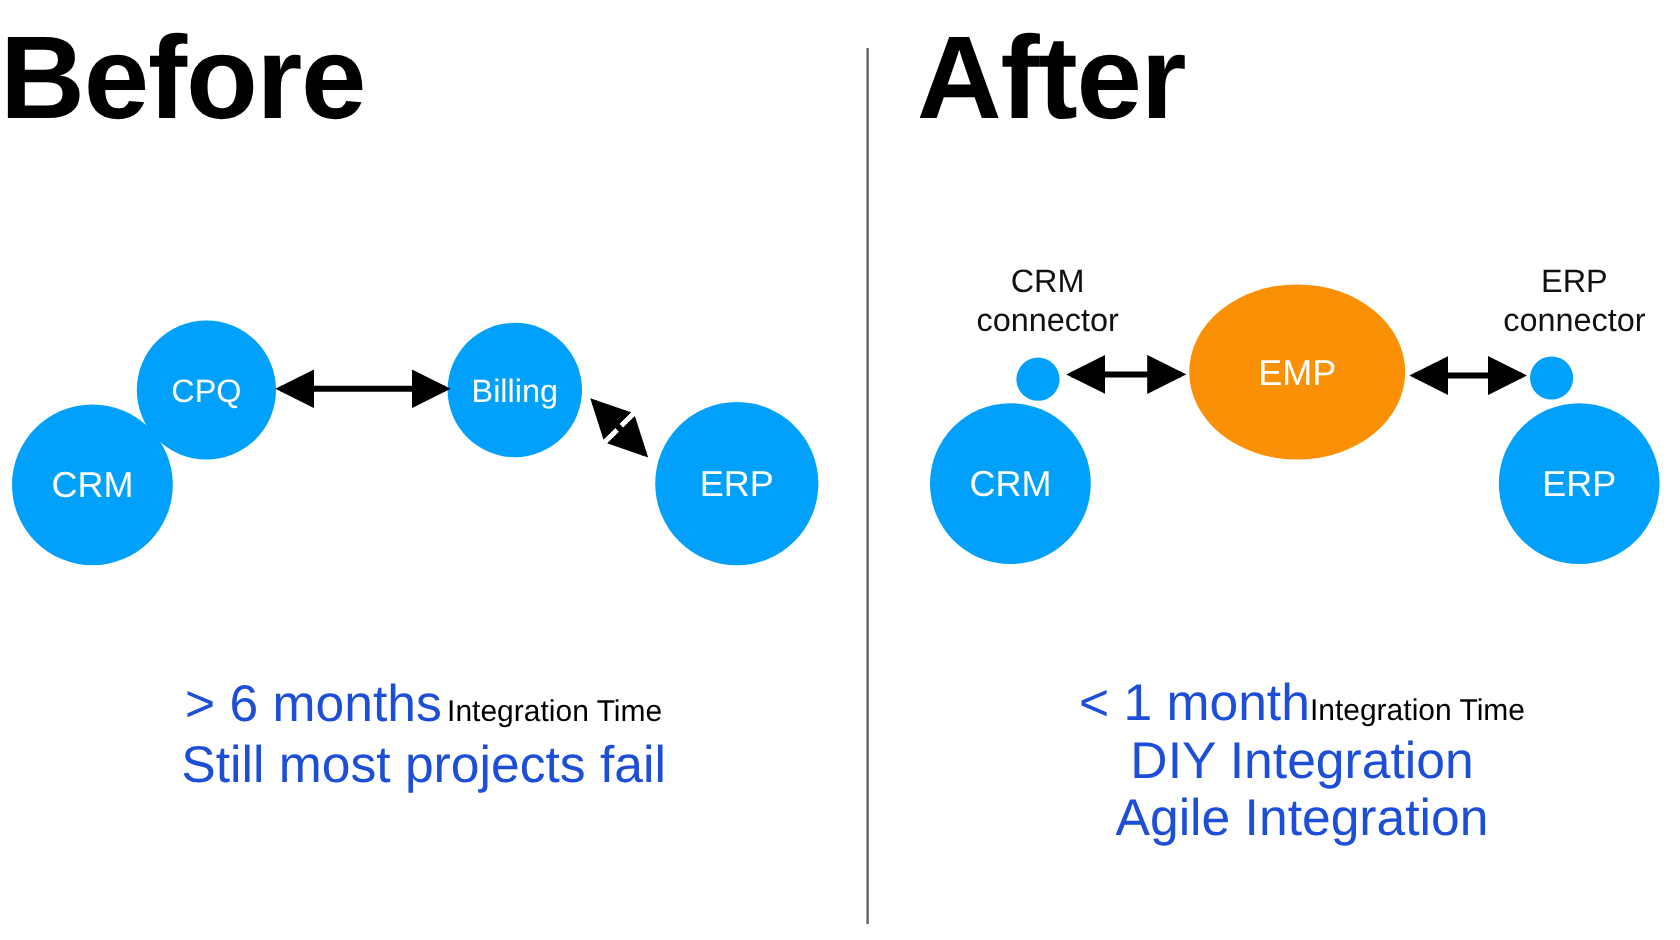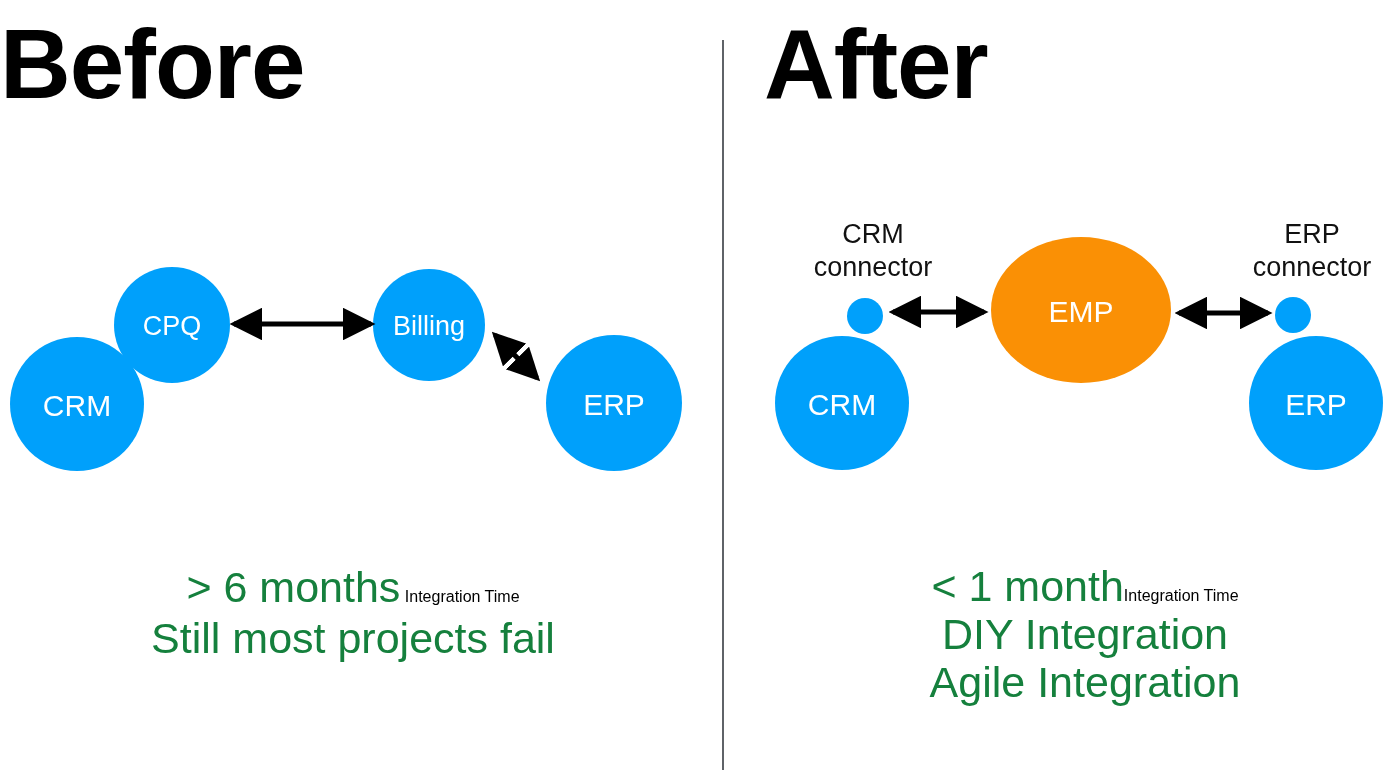--- a/index.html
+++ b/index.html
@@ -78,25 +78,25 @@
   #stats-after  { left: 724px; top: 562px; width: 722px; }
 
   .stat-line {
     white-space: nowrap;
     line-height: 1.18;
     margin: 0;
     padding: 0;
   }
   .big {
     font-size: 43px;
-    color: #15803d;
+    color: #1d4ed8;
     font-family: "Liberation Sans", sans-serif;
   }
   .small {
-    font-size: 16px;
+    font-size: 25px;
     color: #000000;
     font-family: "Liberation Sans", sans-serif;
   }
   .stat-line.tight { line-height: 1.12; }
 </style>
 </head>
 <body>
 
 <div id="slide">
 

